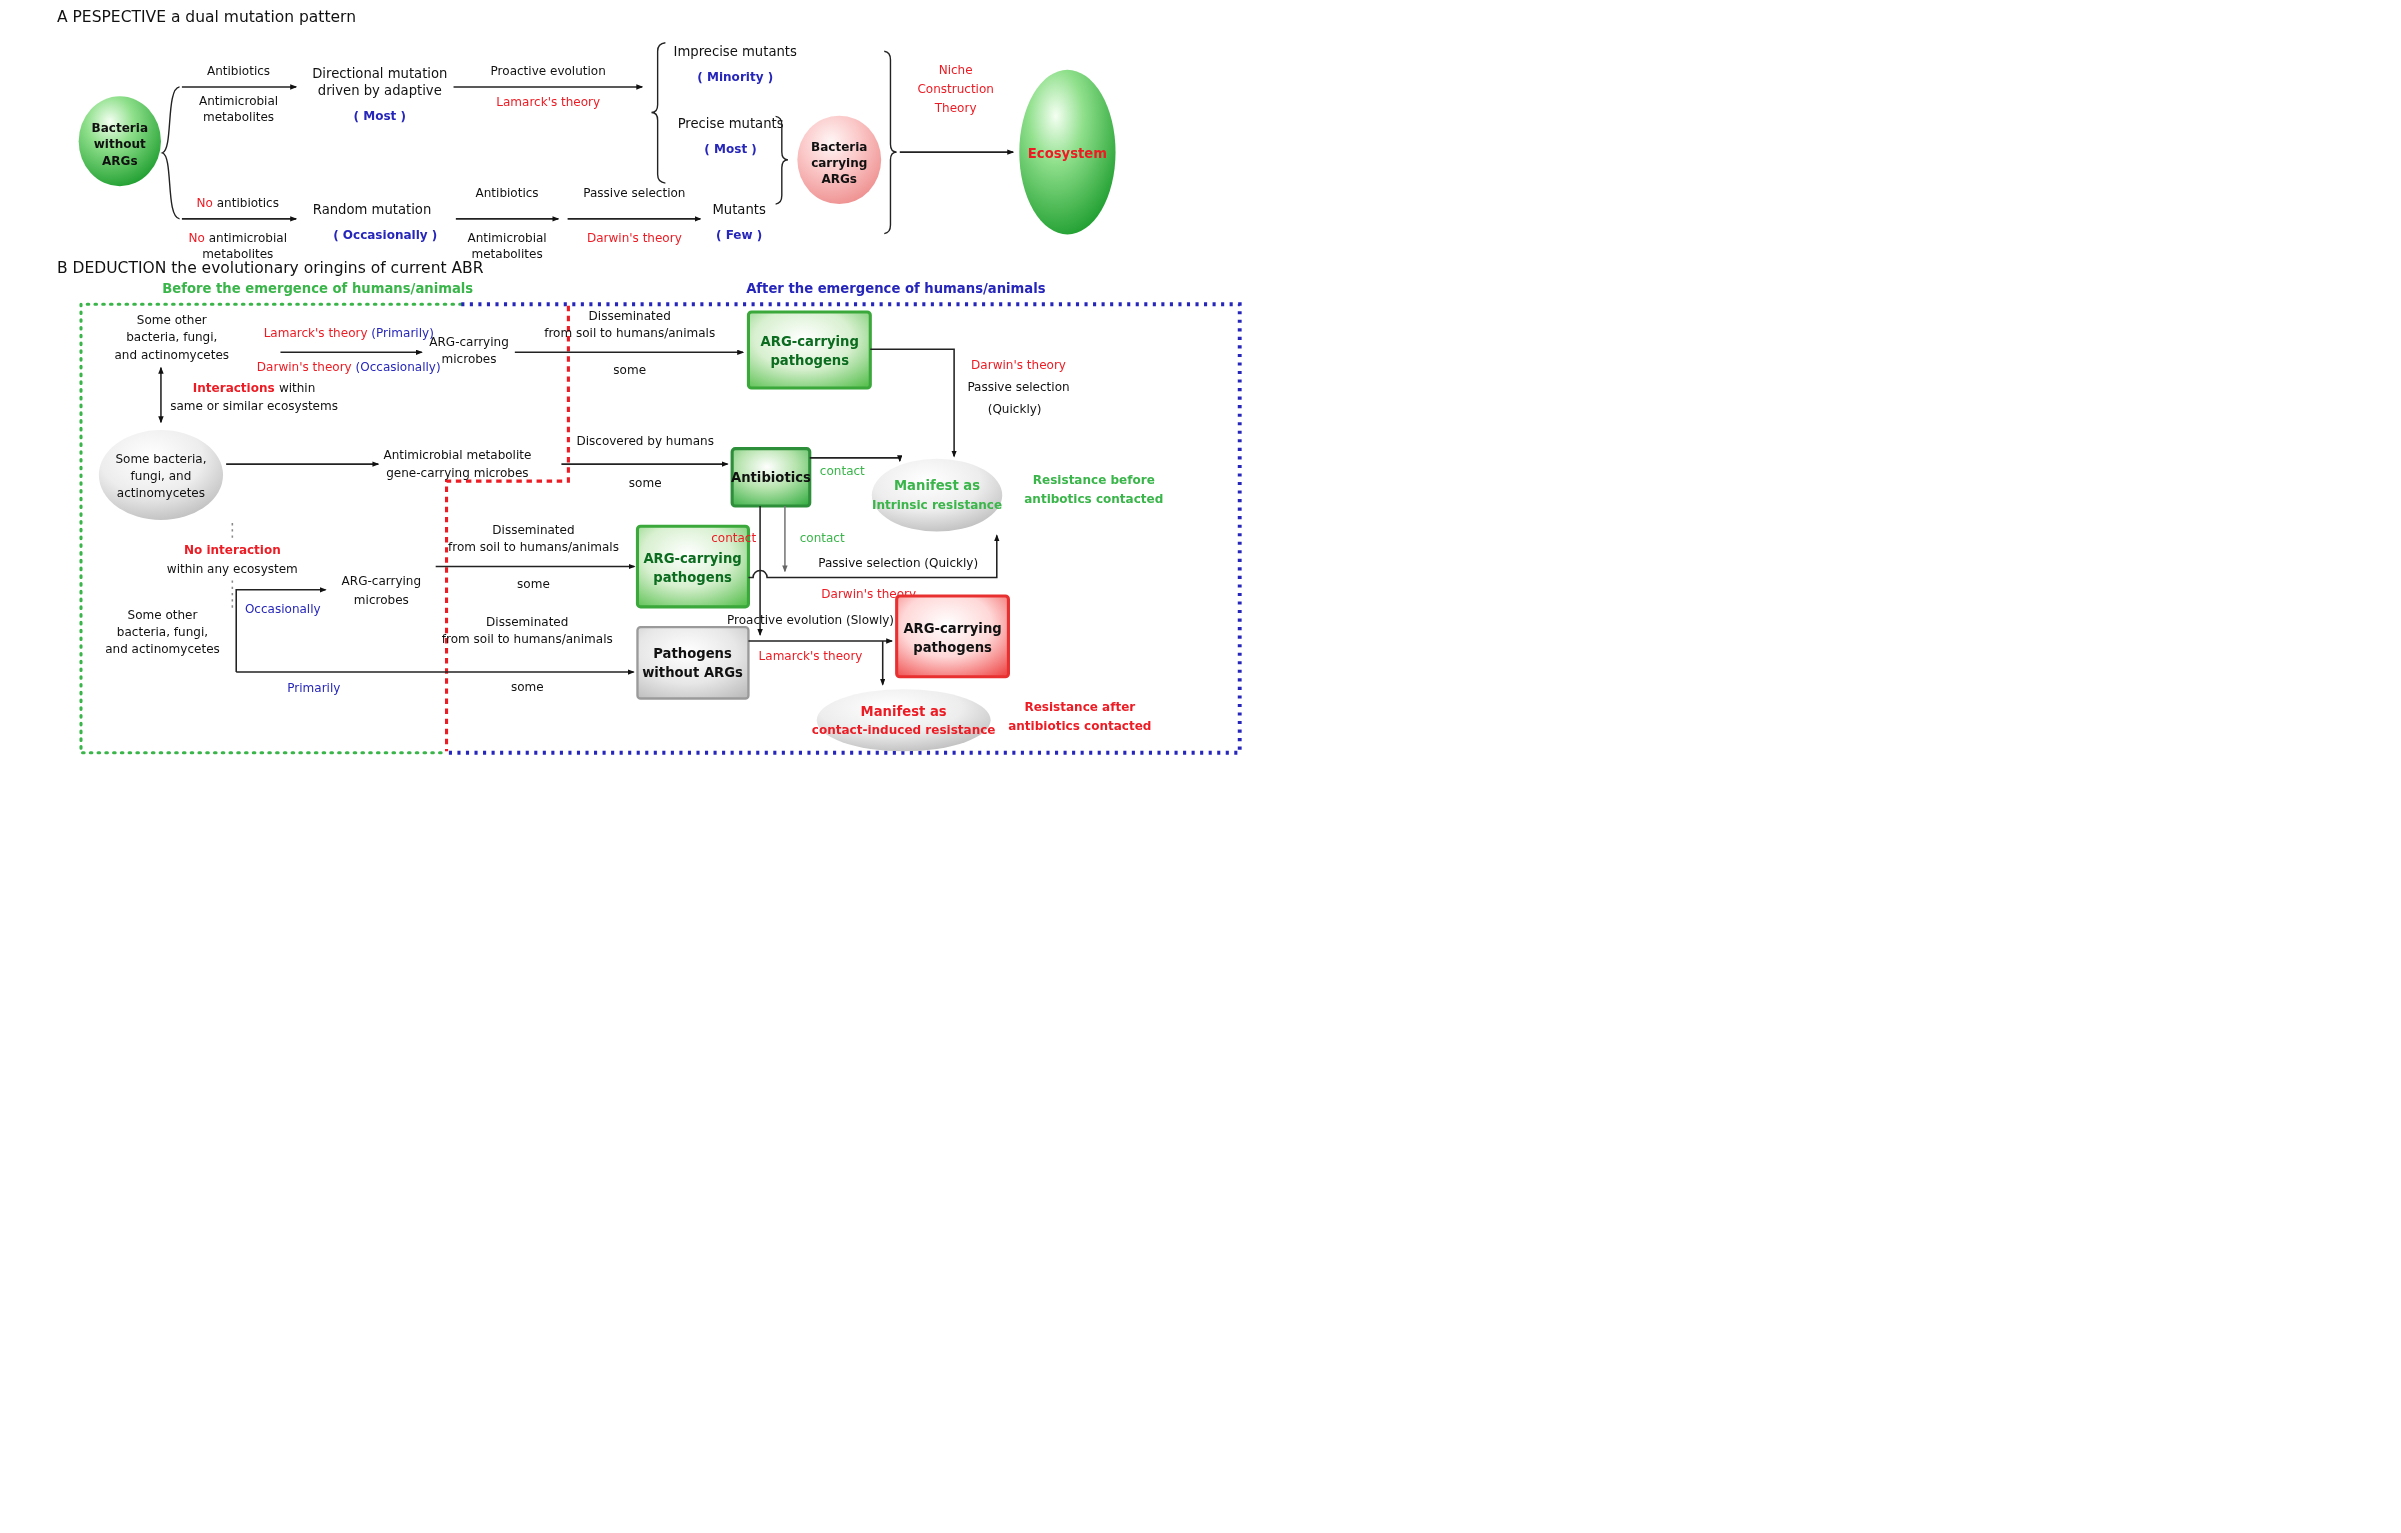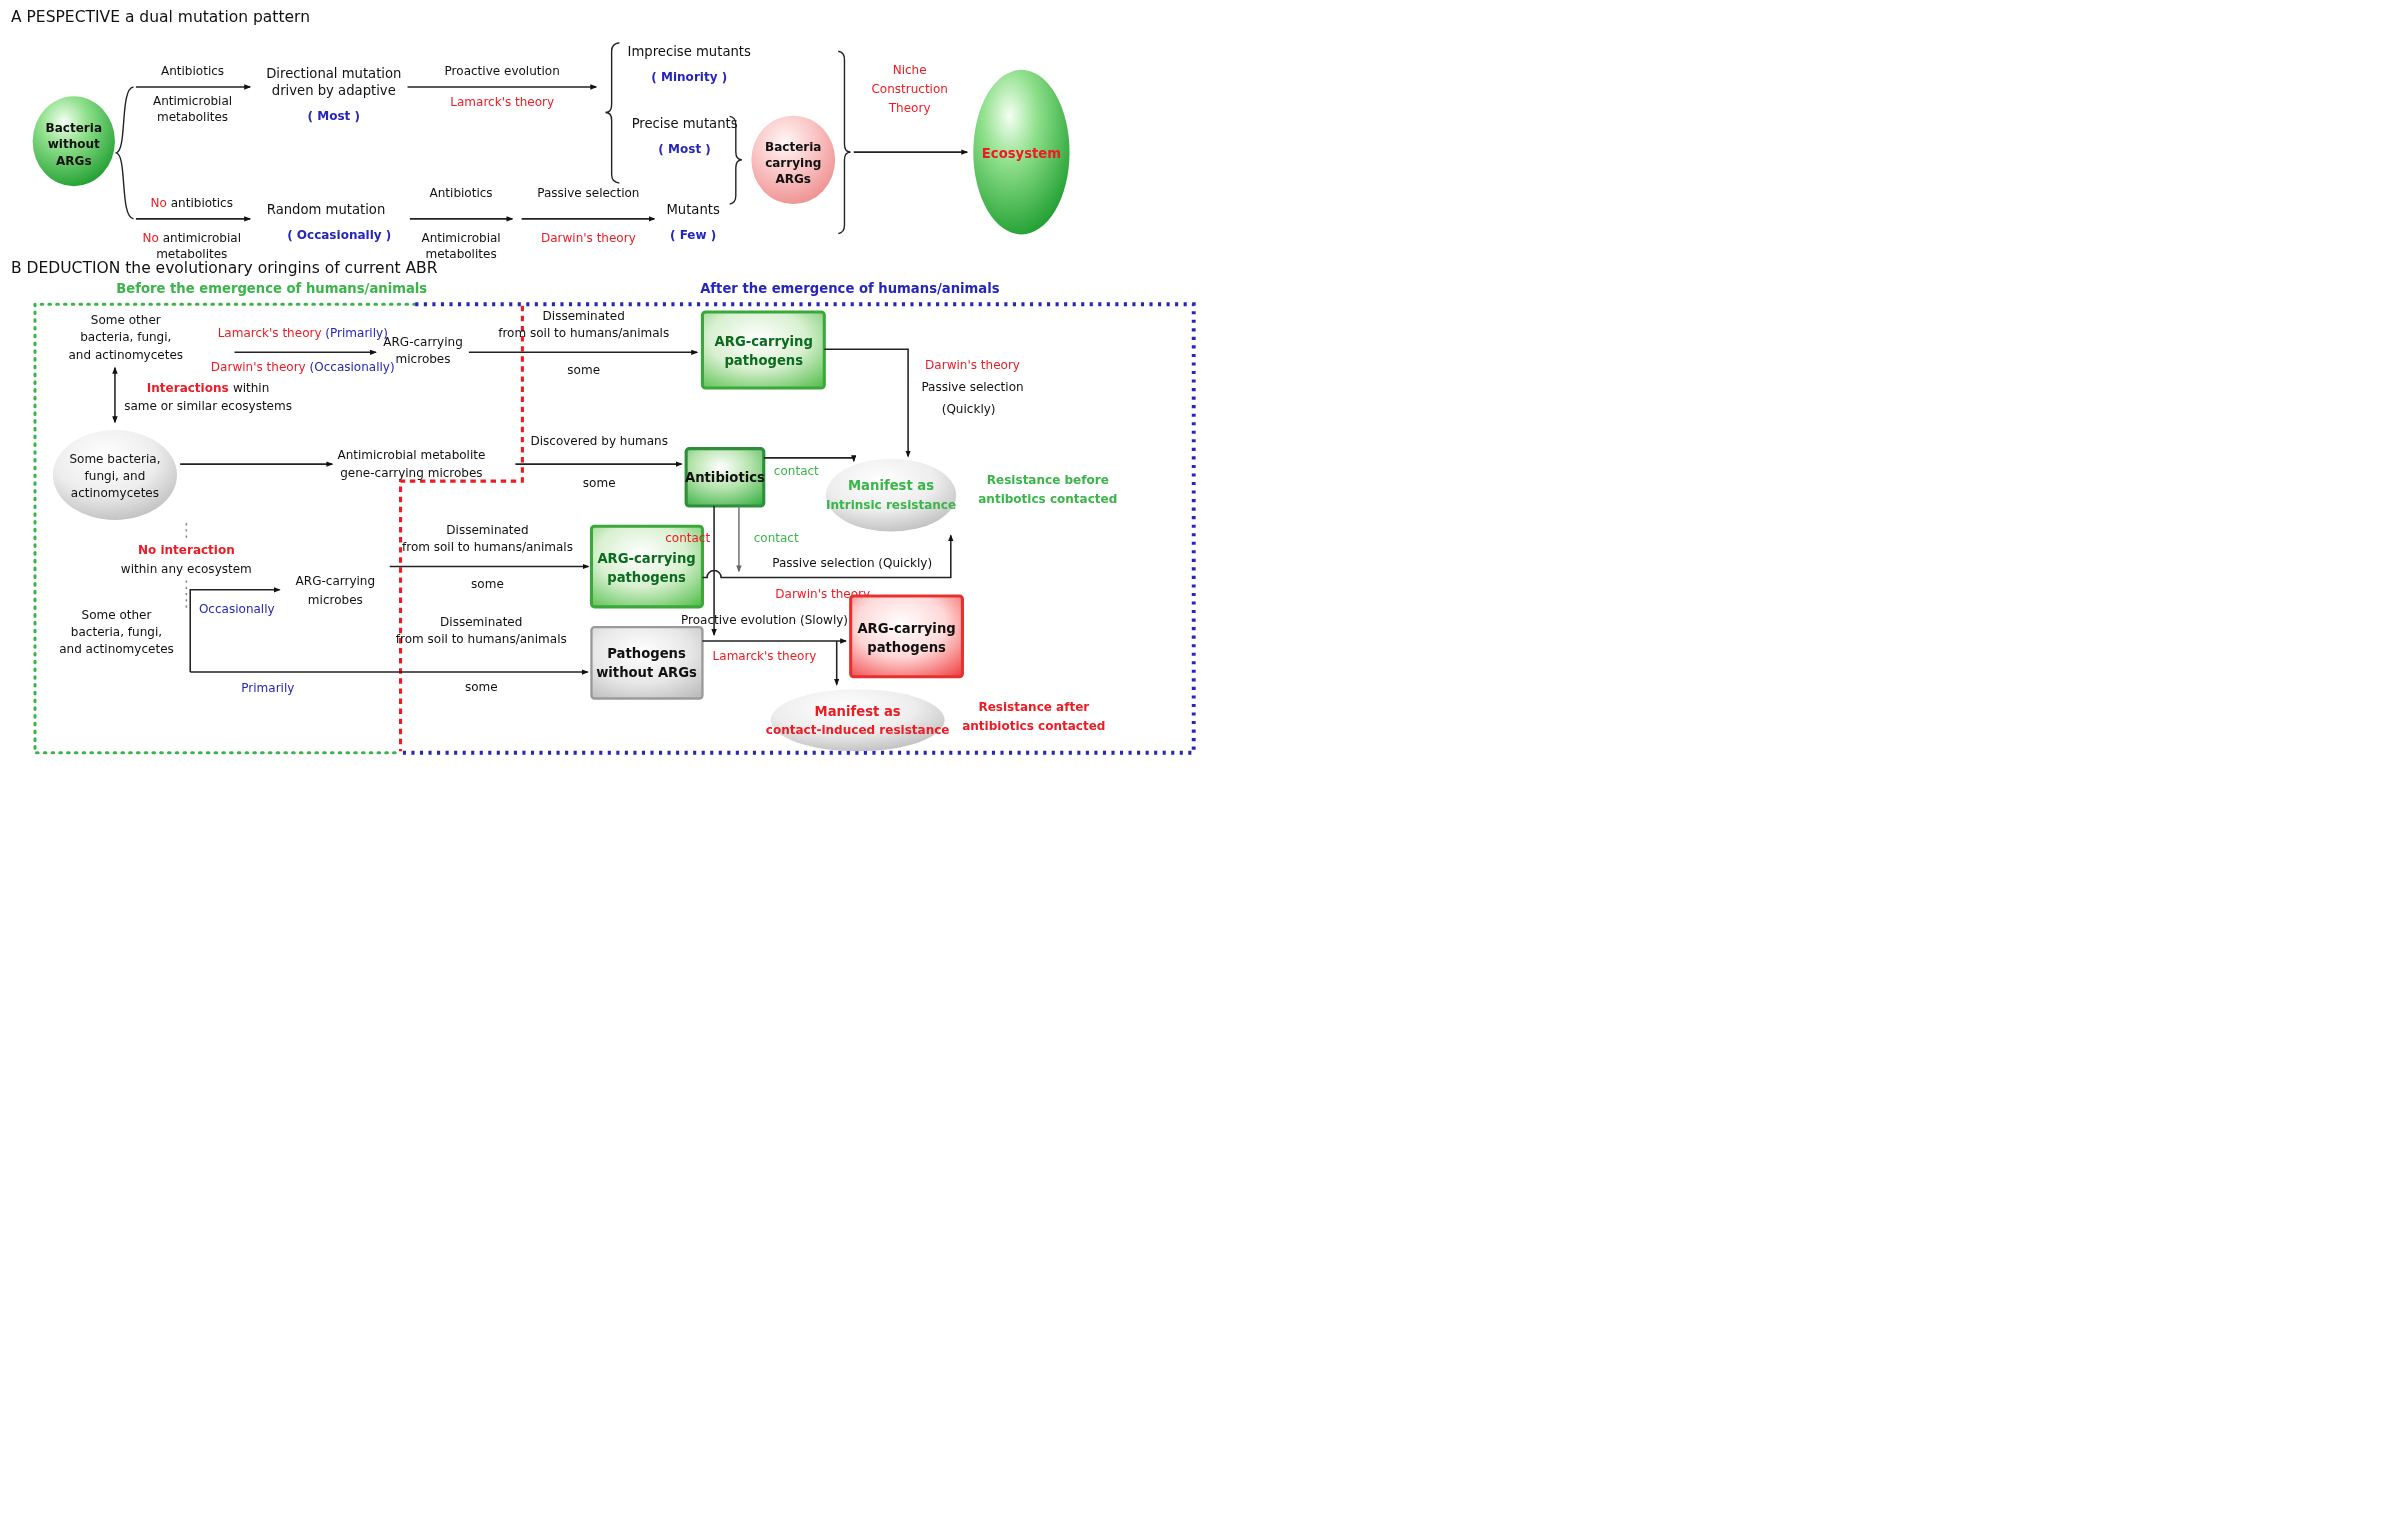--- a/index.html
+++ b/index.html
@@ -1,16 +1,16 @@
 <!DOCTYPE html>
 <html style="font-size:12.4px"><head>
 <meta charset="utf-8">
 <style>
   html,body{margin:0;padding:0;background:#ffffff;}
-  .stage{width:1200px;height:766px;position:relative;background:#fff;overflow:hidden;}
+  .stage{width:1200px;height:766px;position:relative;background:#fff;overflow:hidden;margin-left:46px;}
   svg{font-family:"DejaVu Sans","Liberation Sans",sans-serif;}
   text{fill:#111111;font-size:15.5px;}
   .t20{font-size:20px;}
   .t17{font-size:17px;}
   .b{font-weight:bold;}
   .red{fill:#ed1c24;}
   .blue{fill:#2626bb;}
   .green{fill:#3ab54a;}
   .dgreen{fill:#0b6b1f;}
   .mid{text-anchor:middle;}

